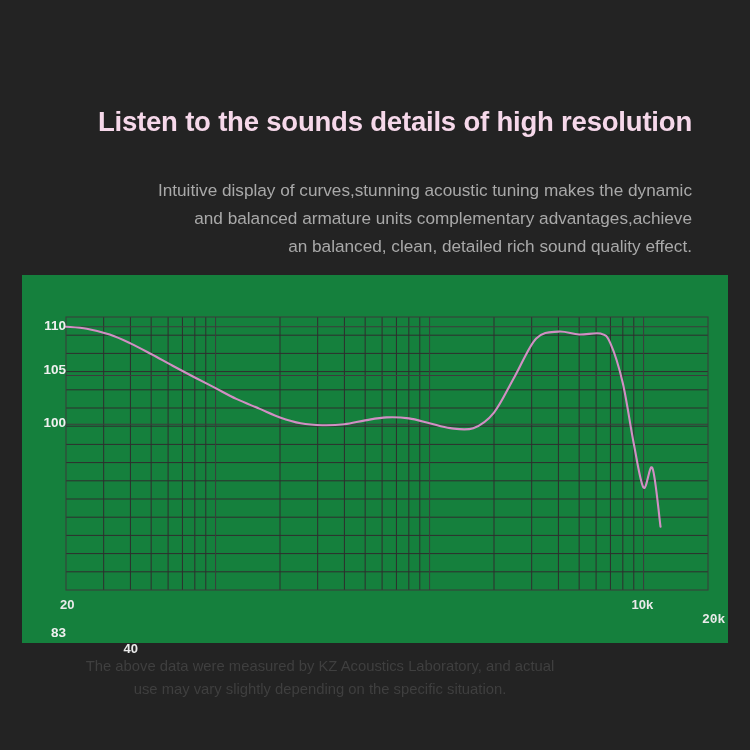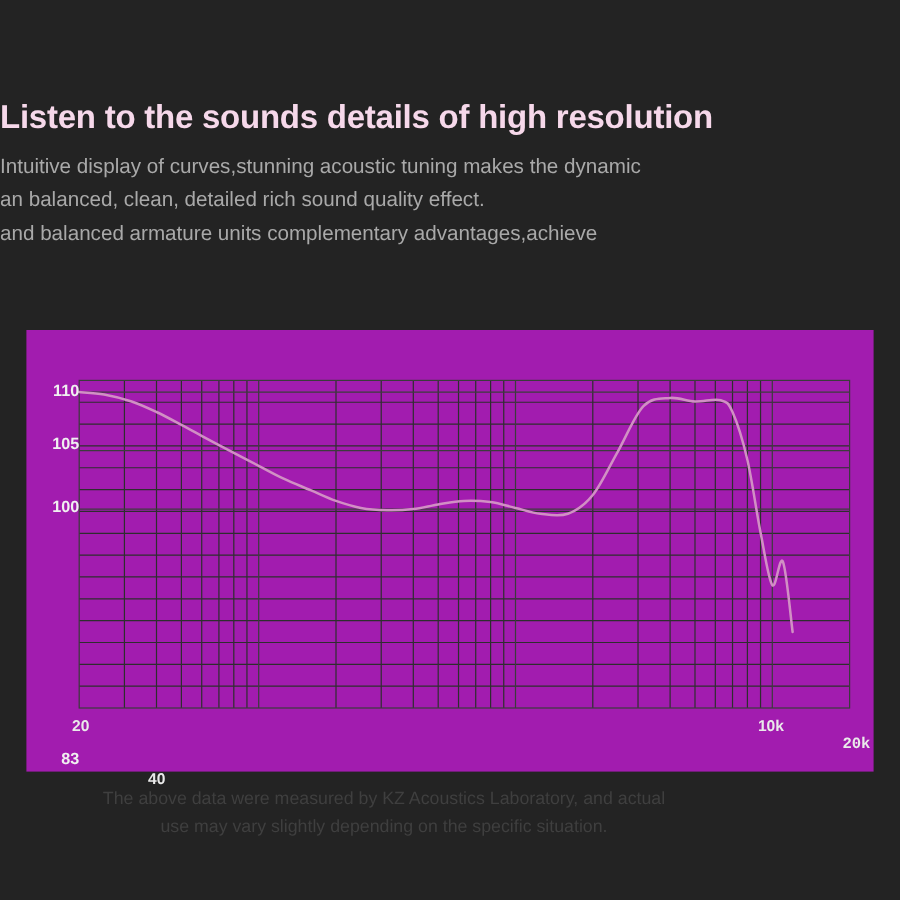--- a/index.html
+++ b/index.html
@@ -16,51 +16,51 @@
     position: relative;
     width: 750px;
     height: 750px;
     background: #232323;
   }
 
   
   .heading {
     position: absolute;
     left: 0;
-    top: 80px;
+    top: 104px;
     width: 692px;
-    text-align: left;
+    text-align: right;
   }
 
   .title {
     font-size: 27.5px;
     font-weight: bold;
     color: #f6d8ea;
     letter-spacing: -0.2px;
     line-height: 36px;
     white-space: nowrap;
   }
 
   .subtitle {
-    margin-top: 8px;
+    margin-top: 36px;
     font-size: 17.2px;
     color: #a9a9a9;
     line-height: 28px;
     font-weight: normal;
   }
   .subtitle-line { display: block; }
 
   
   .chart-panel {
     position: absolute;
     left: 22px;
     top: 275px;
     width: 706px;
     height: 368px;
-    background: #a21caf;
+    background: #15803d;
   }
 
   .plot-svg {
     position: absolute;
     left: 0;
     top: 0;
     width: 706px;
     height: 368px;
   }
 
@@ -114,22 +114,22 @@
 </style>
 </head>
 <body>
 
 <div class="page">
 
   <div class="heading">
     <div class="title">Listen to the sounds details of high resolution</div>
     <div class="subtitle">
       <span class="subtitle-line">Intuitive display of curves,stunning acoustic tuning makes the dynamic</span>
+      <span class="subtitle-line">and balanced armature units complementary advantages,achieve</span>
       <span class="subtitle-line">an balanced, clean, detailed rich sound quality effect.</span>
-      <span class="subtitle-line">and balanced armature units complementary advantages,achieve</span>
     </div>
   </div>
 
   <div class="chart-panel">
     <svg class="plot-svg" viewBox="0 0 706 368" preserveAspectRatio="none">
       <g id="grid-minor">
           <line x1="81.68352943791577" y1="42" x2="81.68352943791577" y2="315" stroke="#2e2e2e" stroke-width="1"></line>
           <line x1="108.42041907209199" y1="42" x2="108.42041907209199" y2="315" stroke="#2e2e2e" stroke-width="1"></line>
           <line x1="129.15916185581602" y1="42" x2="129.15916185581602" y2="315" stroke="#2e2e2e" stroke-width="1"></line>
           <line x1="146.10394851000774" y1="42" x2="146.10394851000774" y2="315" stroke="#2e2e2e" stroke-width="1"></line>

